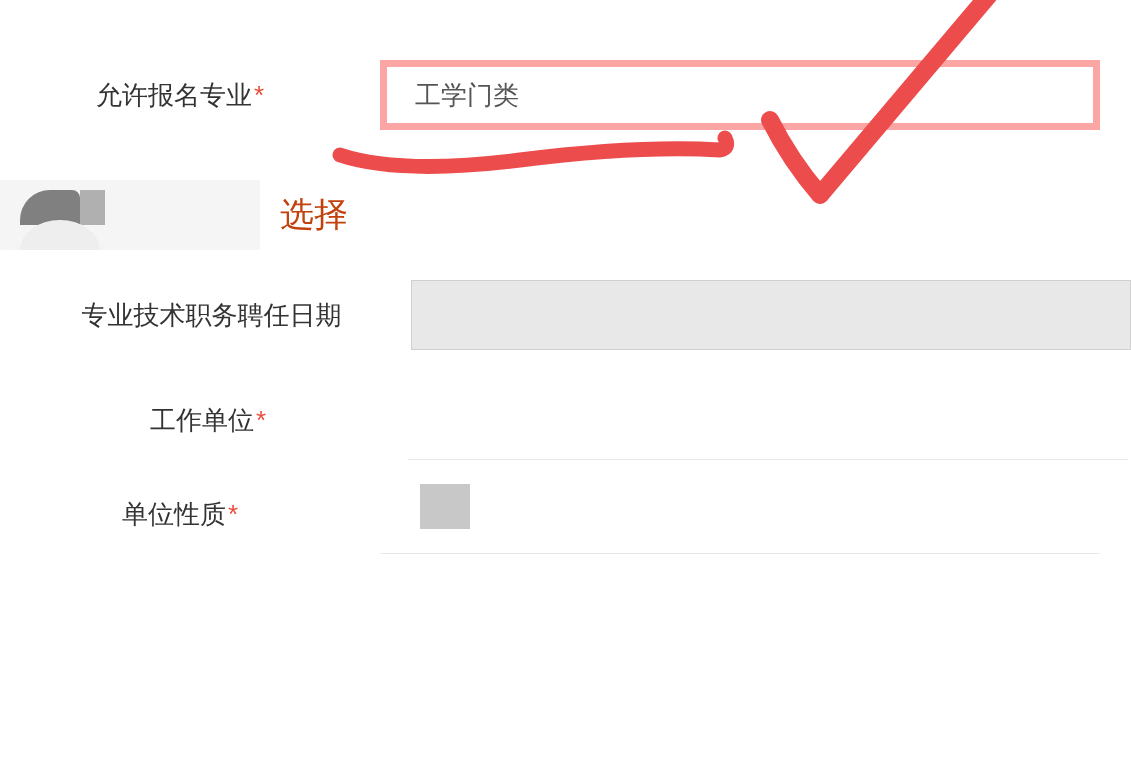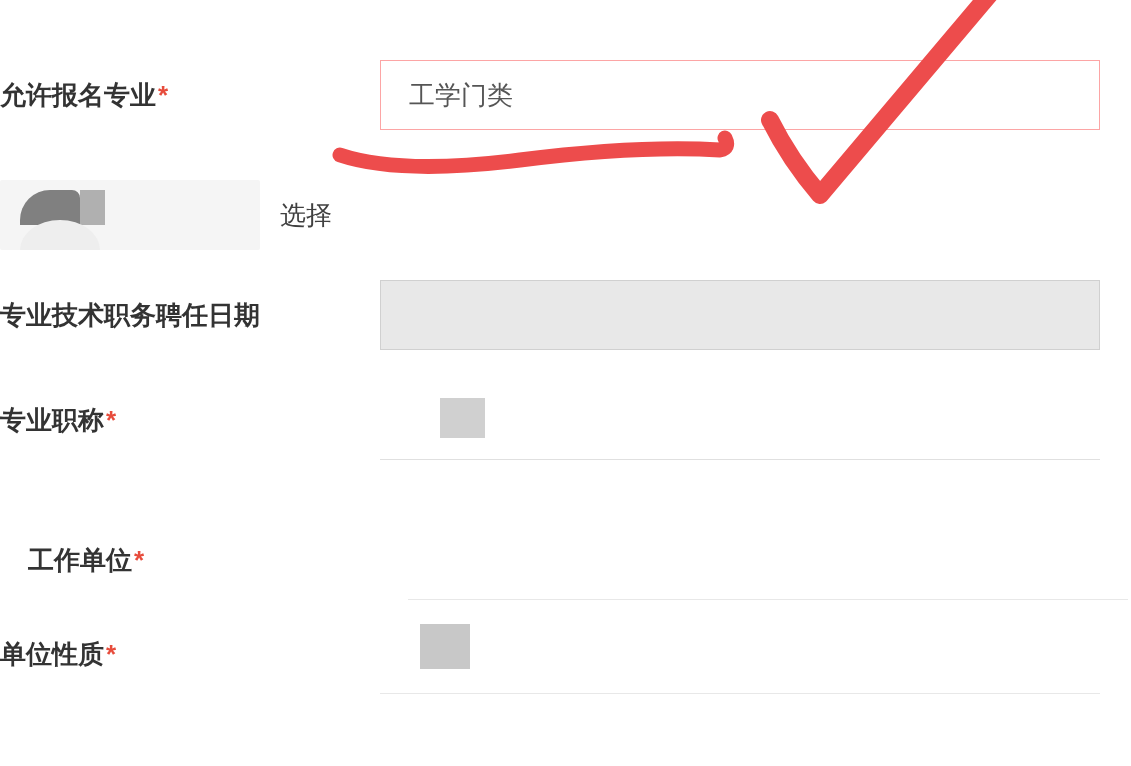--- a/index.html
+++ b/index.html
@@ -21,56 +21,56 @@
       padding-top: 60px;
     }
     .form-row {
       display: flex;
       align-items: center;
       margin-bottom: 32px;
       min-height: 70px;
     }
     .form-label {
       width: 380px;
-      text-align: left;
+      text-align: center;
       padding-right: 20px;
       font-size: 26px;
       color: #333333;
-      font-weight: 700;
+      font-weight: 400;
     }
     .required-mark {
       color: #e74c3c;
       margin-left: 2px;
     }
     .form-field {
       flex: 1;
       display: flex;
       align-items: center;
       gap: 20px;
     }
     .text-input {
       width: 720px;
       height: 70px;
-      border: 1px solid #fca5a5;
+      border: 7px solid #fca5a5;
       padding: 0 28px;
       font-size: 26px;
       color: #555555;
       background: #ffffff;
       box-sizing: border-box;
     }
     .text-input-gray {
       width: 720px;
       height: 70px;
       border: 1px solid #d0d0d0;
       background: #e8e8e8;
       box-sizing: border-box;
     }
     .select-link {
-      color: #404040;
-      font-size: 26px;
+      color: #c2410c;
+      font-size: 34px;
       cursor: pointer;
     }
     .redacted-box {
       width: 260px;
       height: 70px;
       background: #f5f5f5;
       position: relative;
       border-radius: 2px;
       overflow: hidden;
     }
@@ -112,20 +112,21 @@
       z-index: 100;
     }
     .row-major {
       margin-bottom: 50px;
     }
     .row-tech-position {
       margin-bottom: 30px;
     }
     .row-appointment {
       margin-bottom: 30px;
+      padding-left: 32px;
     }
     .row-title {
       margin-bottom: 60px;
     }
     .row-workplace {
       margin-bottom: 14px;
       padding-left: 28px;
     }
   </style>
 </head>
@@ -155,30 +156,20 @@
 
   <div class="form-row row-appointment">
     <div class="form-label">
       <span>专业技术职务聘任日期</span>
     </div>
     <div class="form-field">
       <div class="text-input-gray"></div>
     </div>
   </div>
 
-  <div class="form-row row-title">
-    <div class="form-label">
-      <span>专业职称</span><span class="required-mark">*</span>
-    </div>
-    <div class="form-field">
-      <div class="field-white-box">
-        <div class="inner-redact-small"></div>
-      </div>
-    </div>
-  </div>
 
   <div class="form-row row-workplace">
     <div class="form-label">
       <span>工作单位</span><span class="required-mark">*</span>
     </div>
     <div class="form-field">
       <div class="field-white-box" style="border-bottom:1px solid #e8e8e8;">
       </div>
     </div>
   </div>

